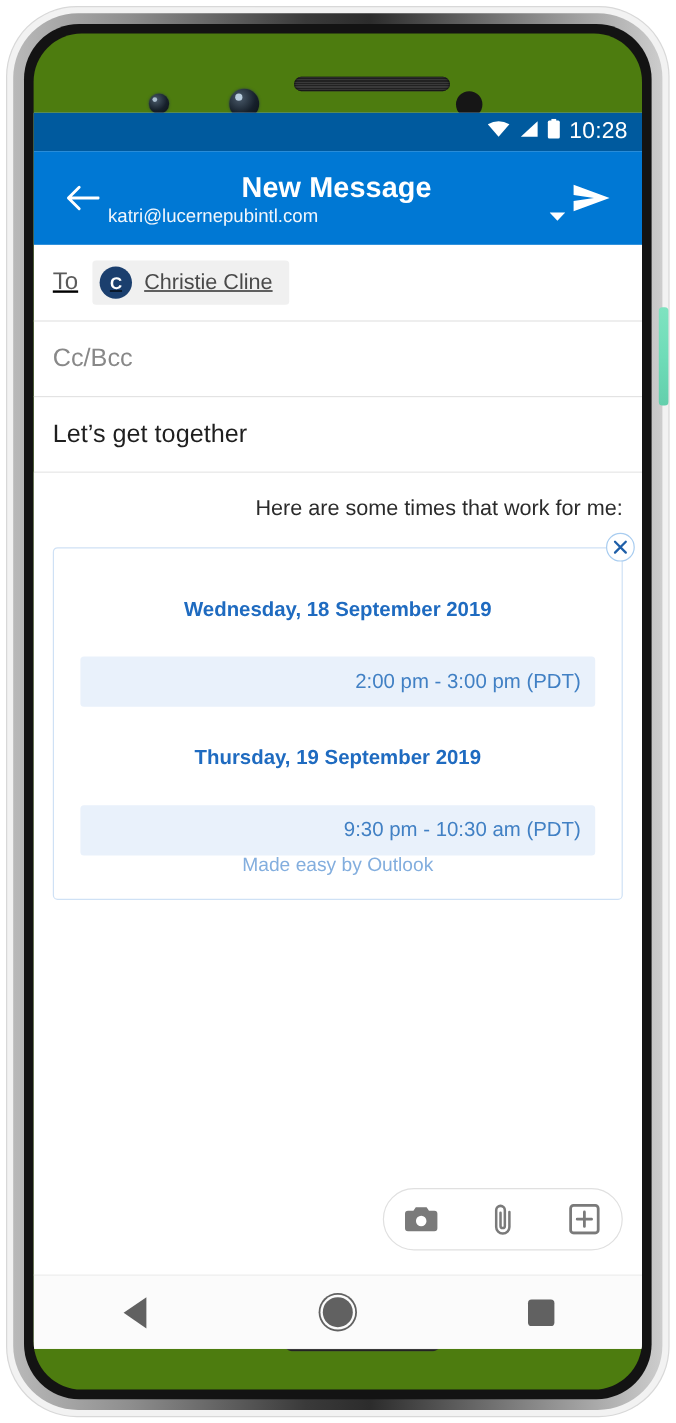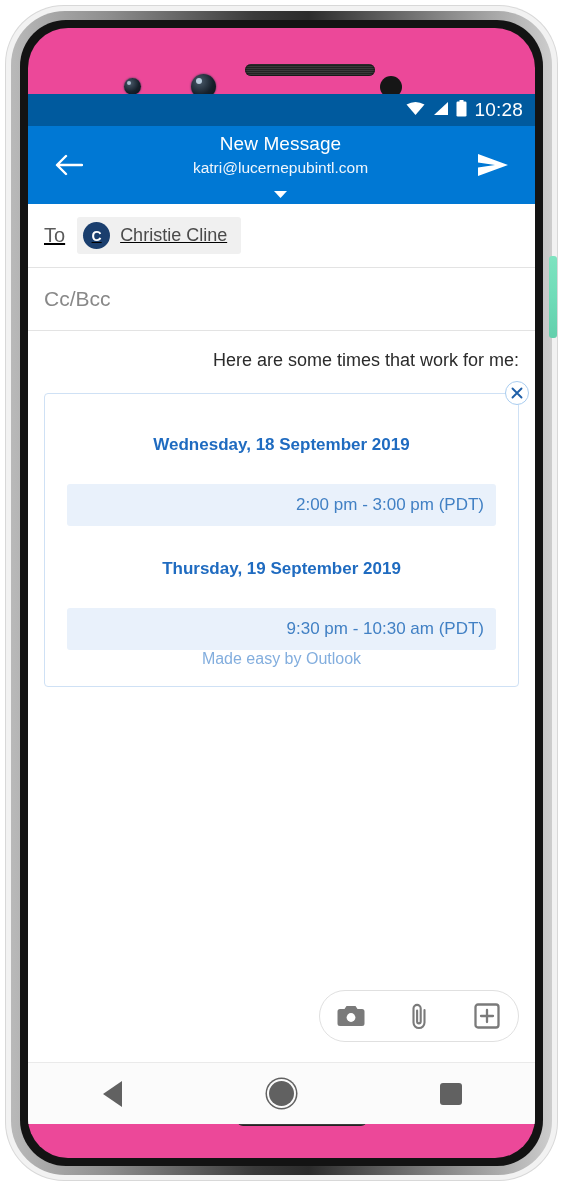--- a/index.html
+++ b/index.html
@@ -29,21 +29,21 @@
   #device-bezel {
     position: absolute;
     left: 14px; top: 14px; right: 14px; bottom: 14px;
     border-radius: 46px;
     background: #131313;
   }
   #device-glass {
     position: absolute;
     left: 22px; top: 22px; right: 22px; bottom: 22px;
     border-radius: 40px;
-    background: #ec4899;
+    background: #4d7c0f;
     overflow: hidden;
   }
 
   
   #power-button {
     position: absolute;
     right: 0px; top: 250px;
     width: 8px; height: 82px;
     border-radius: 3px;
     background: linear-gradient(180deg,#7fe3c0 0%,#6fdcb8 50%,#63cfac 100%);
@@ -100,22 +100,22 @@
   #app-bar {
     background: #0078d4;
     height: 78px;
     display: flex;
     align-items: center;
     padding: 0 20px;
     flex: 0 0 auto;
   }
   #back-button { width: 42px; height: 42px; display:flex; align-items:center; justify-content:center; flex:0 0 auto; }
   #appbar-titles { flex: 1 1 auto; text-align: center; color:#fff; margin-top: 2px; }
-  #appbar-title { font-size: 19px; font-weight: normal; line-height: 29px; letter-spacing: .1px; }
-  #appbar-account-row { display:flex; align-items:center; justify-content:space-between; gap:8px; margin-top: 1px; flex-direction: column; }
+  #appbar-title { font-size: 24px; font-weight: bold; line-height: 29px; letter-spacing: .1px; }
+  #appbar-account-row { display:flex; align-items:center; justify-content:space-between; gap:8px; margin-top: 1px; }
   #appbar-account { font-size: 15.5px; color:#f0f6fc; }
   #send-button { width: 44px; height: 44px; display:flex; align-items:center; justify-content:center; flex:0 0 auto; }
 
   
   .field-row {
     border-bottom: 1px solid #e3e3e3;
     display: flex;
     align-items: center;
     padding: 0 16px;
     flex: 0 0 auto;
@@ -277,20 +277,23 @@
         <div id="recipient-chip">
           <span id="recipient-avatar">C</span>
           <span id="recipient-name">Christie Cline</span>
         </div>
       </div>
 
       <div class="field-row" id="ccbcc-row">
         <span id="ccbcc-text">Cc/Bcc</span>
       </div>
 
+      <div class="field-row" id="subject-row">
+        <span id="subject-text">Let’s get together</span>
+      </div>
 
       <div id="body-area">
         <div id="body-text">Here are some times that work for me:</div>
 
         <div id="meeting-card-wrap">
           <div id="meeting-card">
 
             <div class="date-divider">
               <span class="date-line"></span>
               <span class="date-label">Wednesday, 18 September 2019</span>

